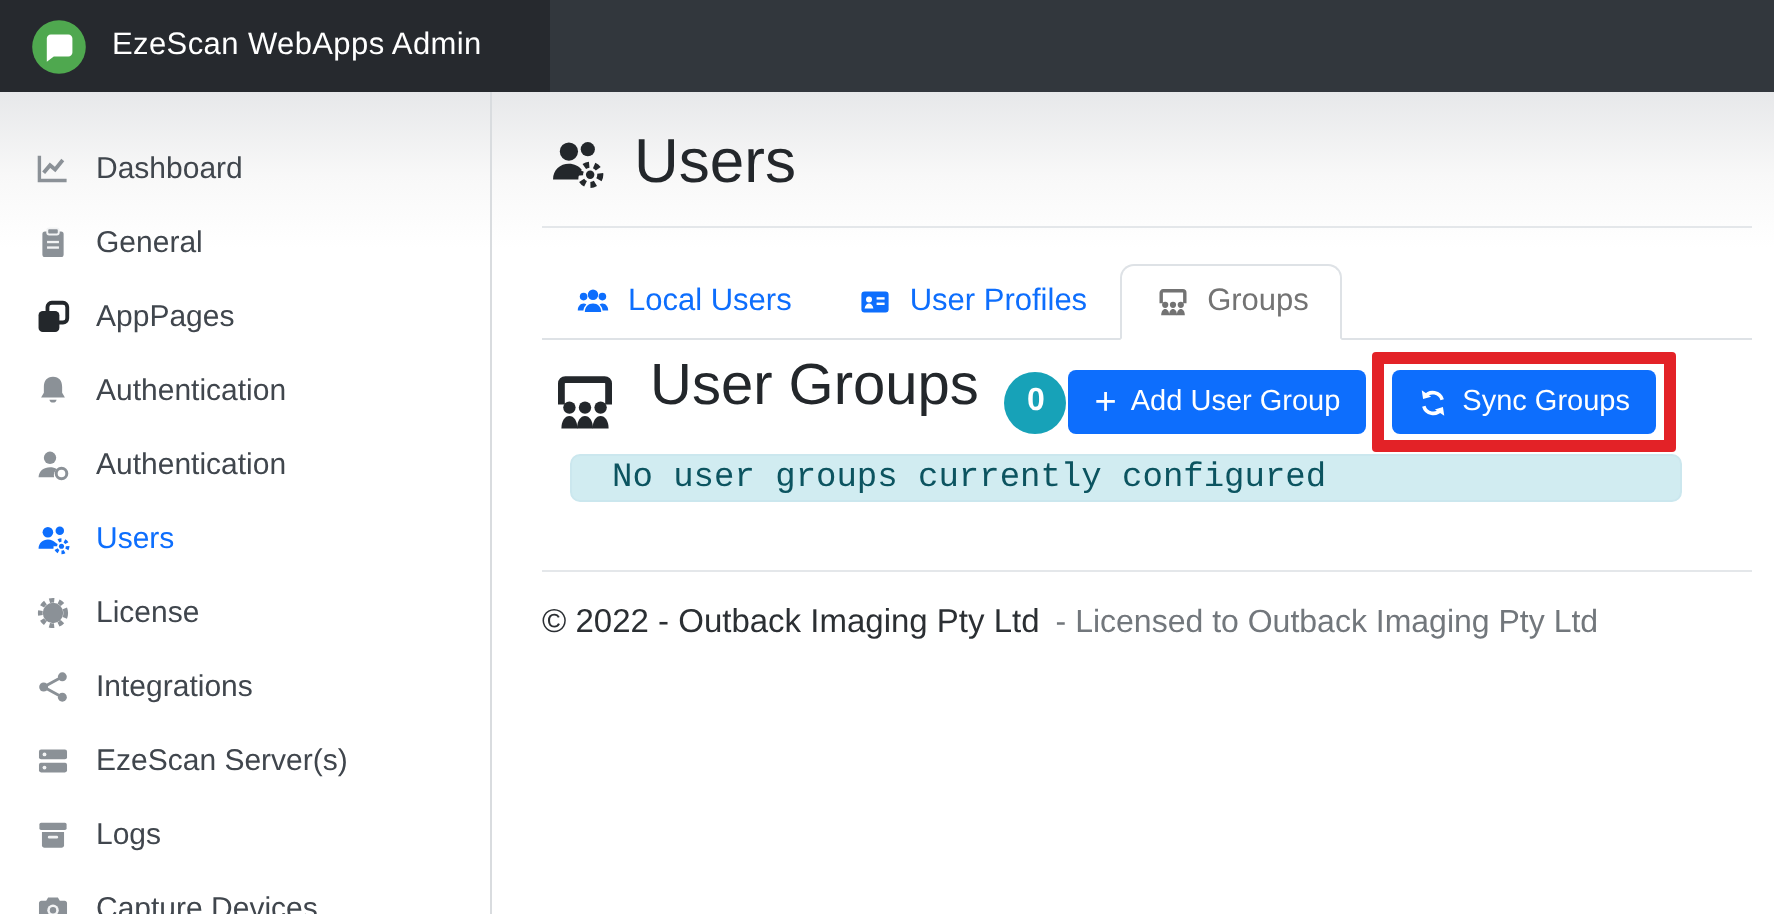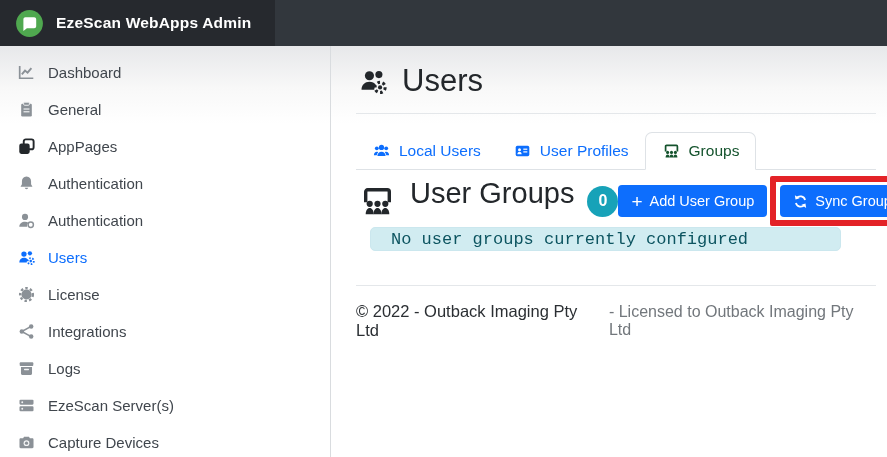--- a/index.html
+++ b/index.html
@@ -11,29 +11,29 @@
   }
   svg { display:block; width:100%; height:100%; }
 
   
   .navbar { height:46px; display:flex; }
   .brand {
     width:275px; background:#26292e; display:flex; align-items:center;
     gap:12px; padding-left:15px; cursor:pointer;
   }
   .logo { width:29px; height:29px; flex:none; }
-  .brand-title { color:#fff; font-size:15.5px; font-weight:700; letter-spacing:.2px; white-space:nowrap; }
+  .brand-title { color:#fff; font-size:15.5px; font-weight:400; letter-spacing:.2px; white-space:nowrap; }
   .nav-rest { flex:1; background:#32373d; }
 
   
   .layout {
     display:flex; height:411px;
     background:linear-gradient(to bottom, #e7e8ea 0px, #f8f8f8 42px, #ffffff 78px);
   }
-  .sidebar { width:331px; border-right:1px solid #d9dcdf; padding-top:8px; flex:none; }
+  .sidebar { width:246px; border-right:1px solid #d9dcdf; padding-top:20px; flex:none; }
   .side-item {
     display:flex; align-items:center; gap:13px;
     padding:8px 18px; font-size:15px; color:#40464d; cursor:pointer; line-height:21px;
   }
   .side-item .icn { width:17px; height:17px; color:#8b9197; flex:none; display:inline-flex; }
   .side-item .icn-dark { color:#23272b; }
   .side-item.active, .side-item.active .icn { color:#0d6efd; }
 
   .main { flex:1; padding:0 11px 0 25px; min-width:0; }
 
@@ -45,21 +45,21 @@
   hr.rule { border:none; border-top:1px solid #e4e7ea; margin:14px 0 0; }
 
   
   .tabs { display:flex; align-items:flex-end; border-bottom:1px solid #dee2e6; margin-top:18px; }
   .tab {
     display:flex; align-items:center; gap:8px;
     padding:9px 16px; font-size:15.5px; color:#0d6efd; cursor:pointer; white-space:nowrap;
   }
   .tab .tab-icn { width:19px; height:16px; flex:none; display:inline-flex; }
   .tab.active {
-    color:#14532d; background:#fff;
+    color:#737373; background:#fff;
     border:1px solid #dee2e6; border-bottom-color:#fff;
     border-radius:7px 7px 0 0; margin-bottom:-1px;
   }
 
   
   .panel-header { display:flex; align-items:center; margin-top:6px; }
   .gp-icn { width:37px; height:32px; color:#23272b; margin-left:3px; flex:none; }
   .gp-heading { font-size:29px; font-weight:500; color:#23272b; margin:0 0 16px 14px; white-space:nowrap; }
   .count-badge {
     width:31px; height:31px; border-radius:50%; background:#17a2b8; color:#fff;
@@ -196,38 +196,38 @@
           <circle cx="3.6" cy="8" r="2.1" fill="currentColor"></circle>
           <circle cx="12.4" cy="12.8" r="2.1" fill="currentColor"></circle>
         </svg>
       </span>
       <span>Integrations</span>
     </div>
 
     <div class="side-item">
       <span class="icn">
         <svg viewBox="0 0 16 16">
-          <rect x="1.6" y="2.2" width="12.8" height="3.4" rx="0.8" fill="currentColor"></rect>
-          <path d="M2.8 6.6h10.4v6.2c0 .7-.5 1.2-1.2 1.2H4c-.7 0-1.2-.5-1.2-1.2z" fill="currentColor"></path>
-          <rect x="5.6" y="8.3" width="4.8" height="1.3" rx="0.6" fill="#f2f3f4"></rect>
-        </svg>
-      </span>
-      <span>Logs</span>
-    </div>
-
-    <div class="side-item">
-      <span class="icn">
-        <svg viewBox="0 0 16 16">
           <rect x="1.4" y="2.6" width="13.2" height="4.6" rx="1" fill="currentColor"></rect>
           <rect x="1.4" y="8.8" width="13.2" height="4.6" rx="1" fill="currentColor"></rect>
           <circle cx="4" cy="4.9" r="0.9" fill="#f2f3f4"></circle>
           <circle cx="4" cy="11.1" r="0.9" fill="#f2f3f4"></circle>
         </svg>
       </span>
       <span>EzeScan Server(s)</span>
+    </div>
+
+    <div class="side-item">
+      <span class="icn">
+        <svg viewBox="0 0 16 16">
+          <rect x="1.6" y="2.2" width="12.8" height="3.4" rx="0.8" fill="currentColor"></rect>
+          <path d="M2.8 6.6h10.4v6.2c0 .7-.5 1.2-1.2 1.2H4c-.7 0-1.2-.5-1.2-1.2z" fill="currentColor"></path>
+          <rect x="5.6" y="8.3" width="4.8" height="1.3" rx="0.6" fill="#f2f3f4"></rect>
+        </svg>
+      </span>
+      <span>Logs</span>
     </div>
 
     <div class="side-item">
       <span class="icn">
         <svg viewBox="0 0 16 16">
           <path d="M1.4 5.2c0-.6.5-1.1 1.1-1.1h2.3l.9-1.5h4.6l.9 1.5h2.3c.6 0 1.1.5 1.1 1.1v7c0 .6-.5 1.1-1.1 1.1H2.5c-.6 0-1.1-.5-1.1-1.1z" fill="currentColor"></path>
           <circle cx="8" cy="8.6" r="2.7" fill="#f2f3f4"></circle>
           <circle cx="8" cy="8.6" r="1.5" fill="currentColor"></circle>
         </svg>
       </span>

